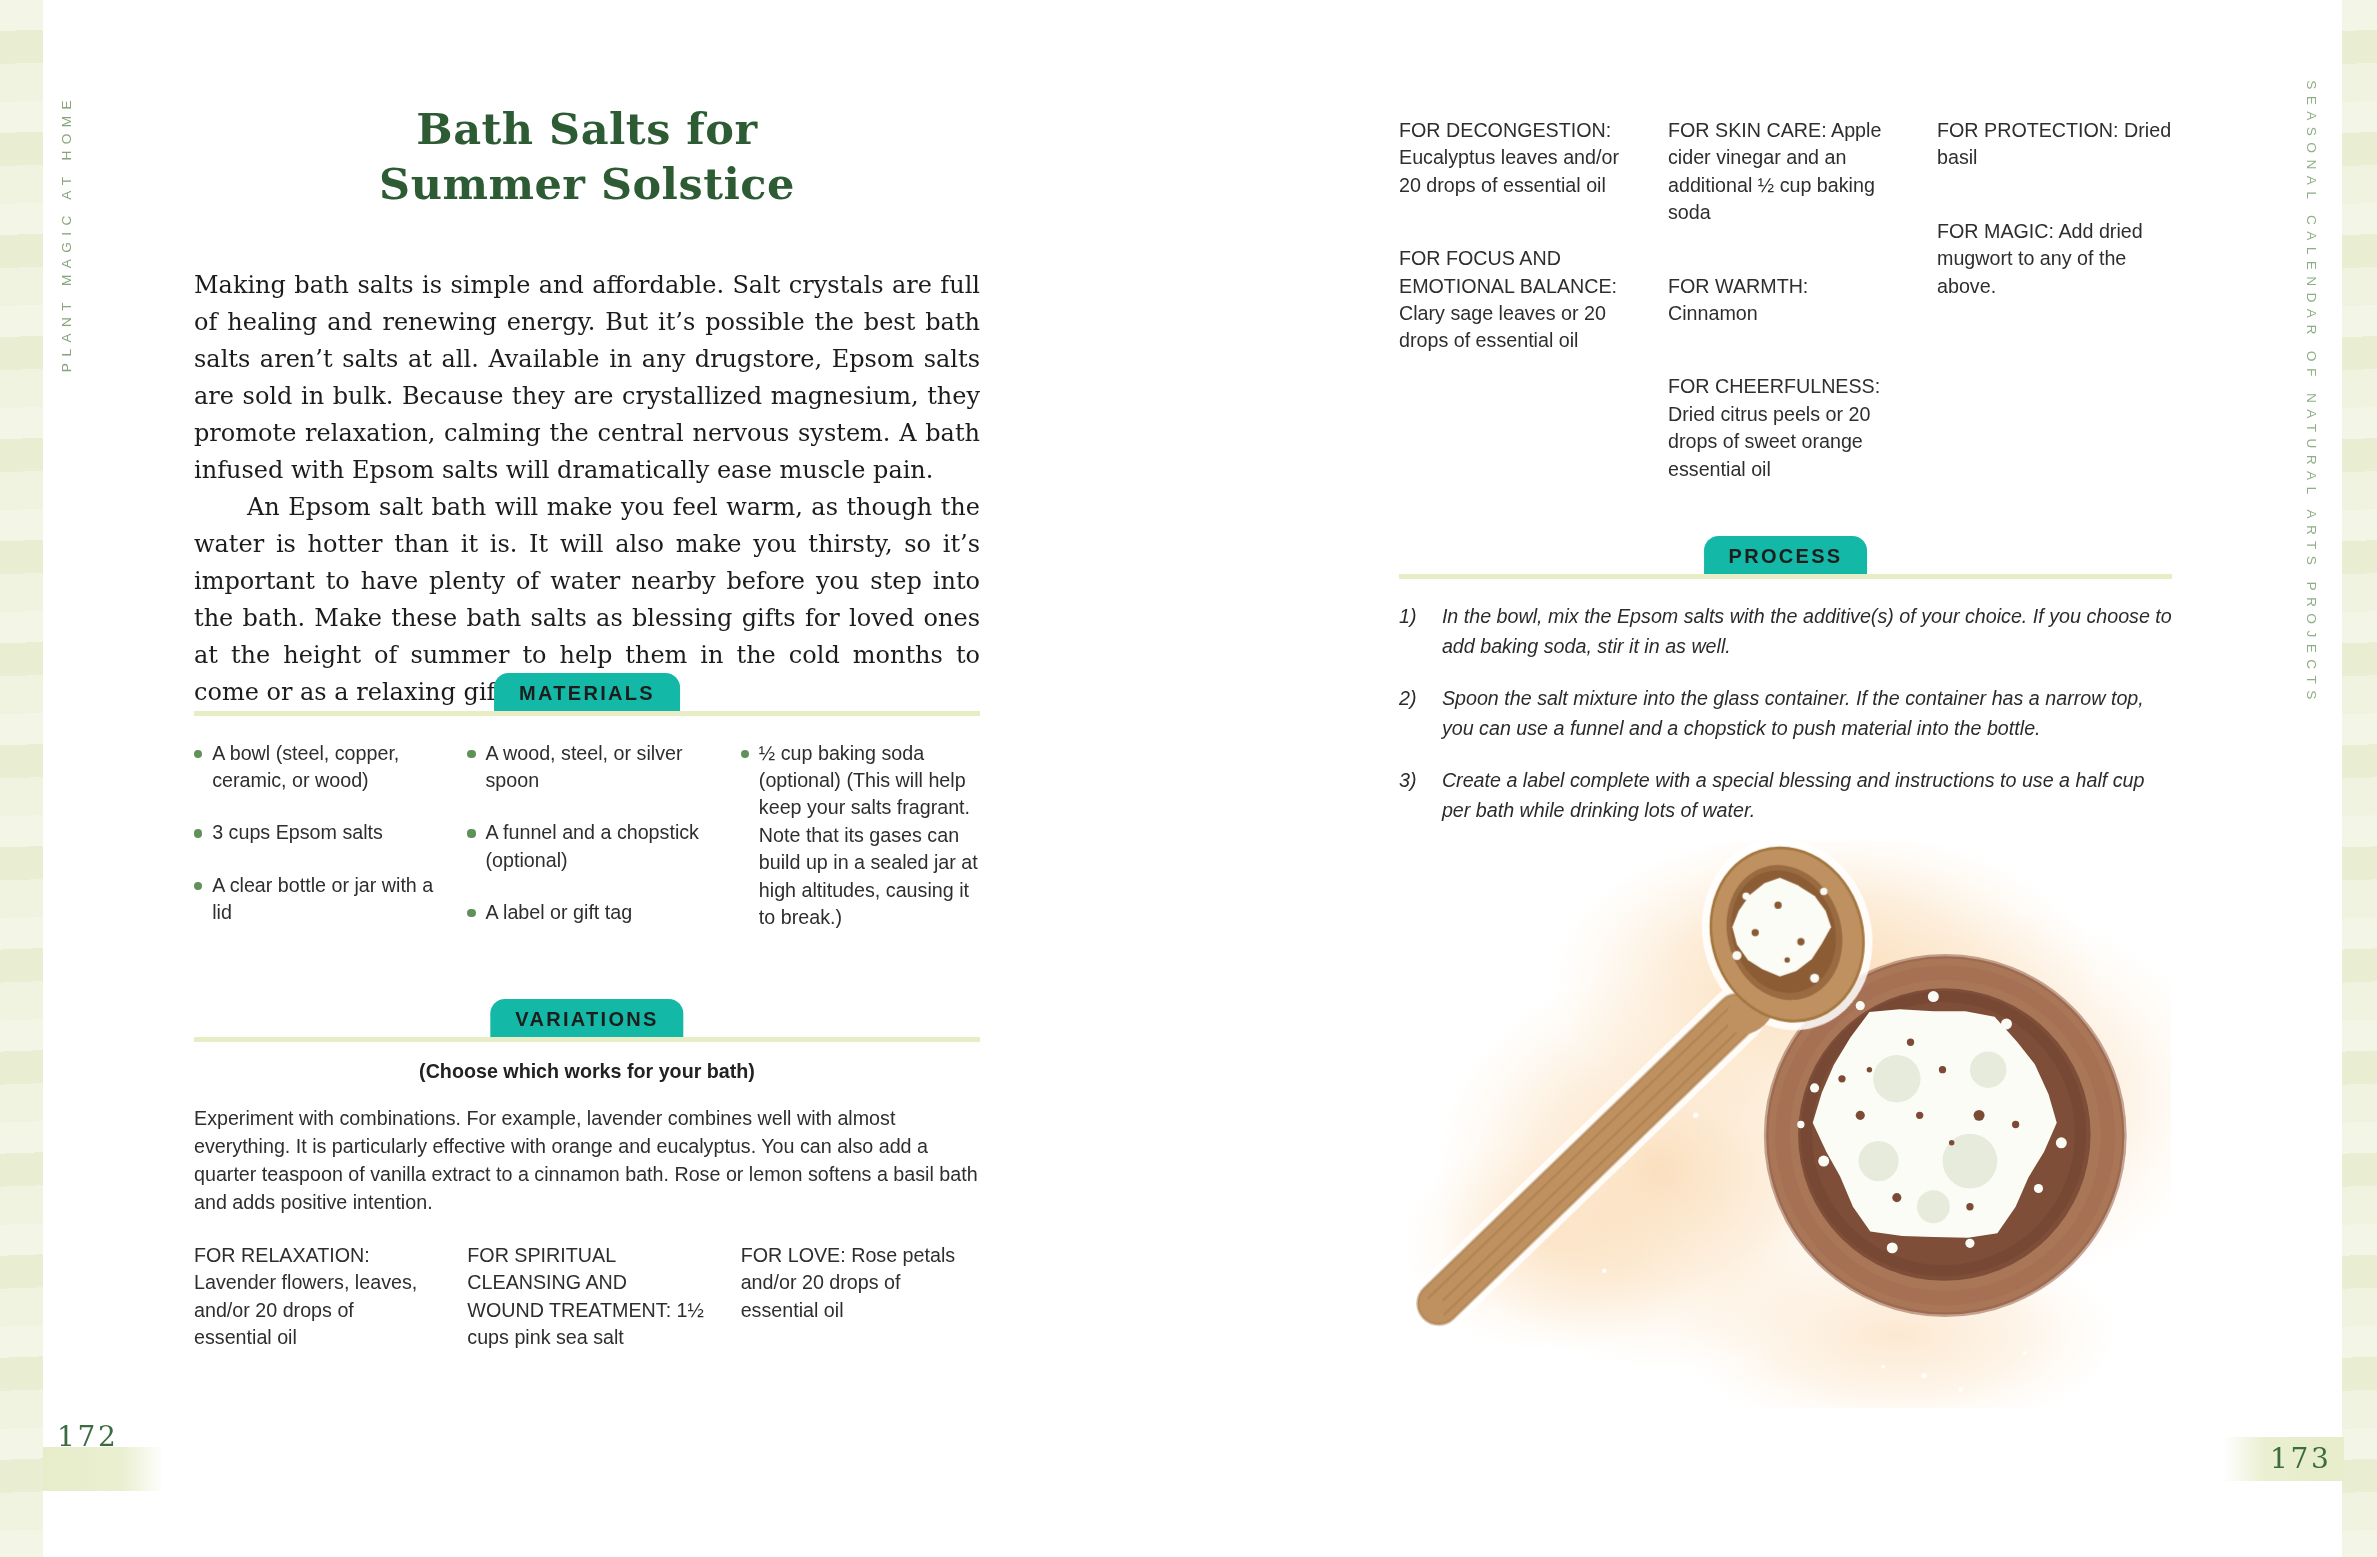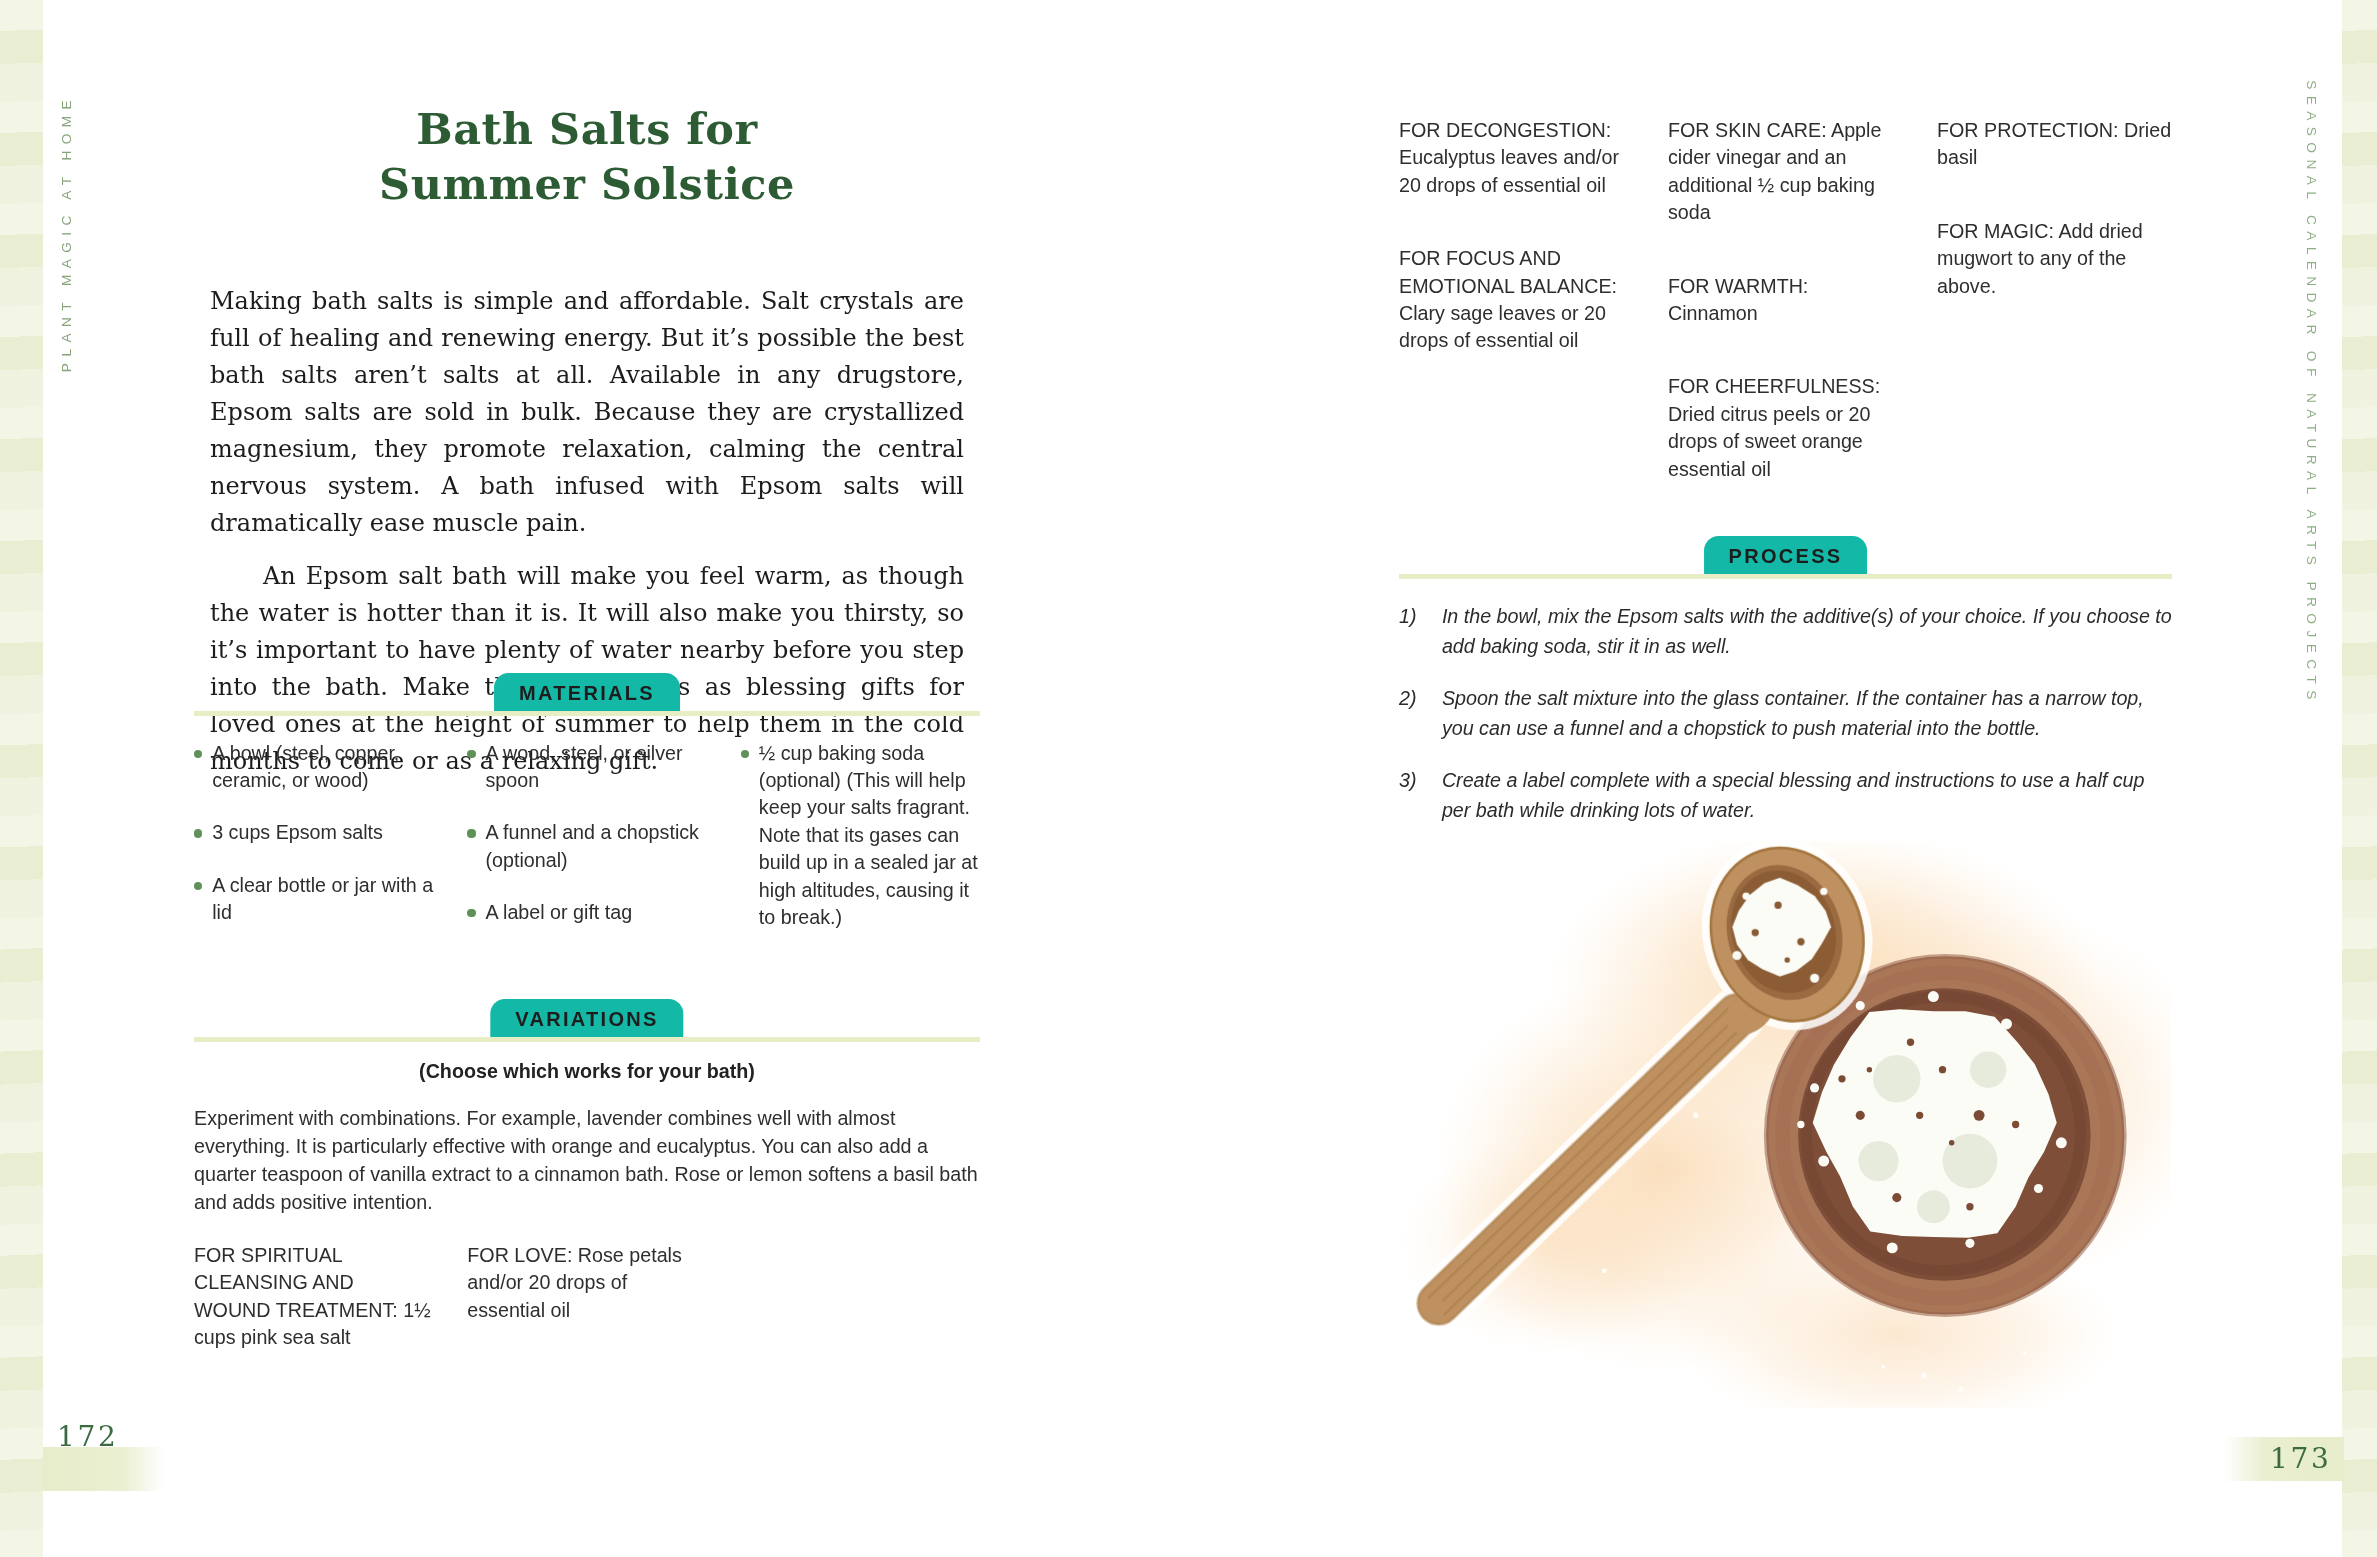--- a/index.html
+++ b/index.html
@@ -26,21 +26,21 @@
   .abs{position:absolute;}
 
   
   #page-title{top:102px;left:0;width:786px;text-align:center;
     font-family:"DejaVu Serif",serif;font-weight:700;font-size:43px;line-height:1.28;
     color:#2d5c34;letter-spacing:0.5px;}
 
   
   #intro{top:267px;left:0;width:786px;font-family:"DejaVu Serif",serif;
     font-size:24px;line-height:37px;color:#1c1c1c;text-align:justify;}
-  #intro p{margin:16px;}
+  #intro p{margin:0;}
   #intro p.indent{text-indent:53px;}
 
   
   .tabrow{position:relative;height:38px;}
   .tab{position:absolute;left:50%;bottom:0;transform:translateX(-50%);
     background:#14b8a6;border-radius:14.6px 14.6px 0 0;height:38px;line-height:41px;
     padding:0 25px;font-size:20px;font-weight:700;letter-spacing:2.3px;color:#1d1d1d;white-space:nowrap;}
   .rule{height:4.6px;background:#e9edc6;}
 
   #materials-section{top:673px;left:0;width:786px;}
@@ -149,20 +149,24 @@
   <div class="abs" id="variations-section">
     <div class="tabrow">
       <div class="tab">VARIATIONS</div>
     </div>
     <div class="rule"></div>
     <div class="subhead">(Choose which works for your bath)</div>
     <div class="var-body">Experiment with combinations. For example, lavender combines well with almost everything. It is particularly effective with orange and eucalyptus. You can also add a quarter teaspoon of vanilla extract to a cinnamon bath. Rose or lemon softens a basil bath and adds positive intention.</div>
   </div>
 
   <div class="abs grid3 sans" id="left-options">
+    <div class="opt-block">
+      <span>FOR RELAXATION:</span>
+      <span>Lavender flowers, leaves, and/or 20 drops of essential oil</span>
+    </div>
     <div class="opt-block">
       <span>FOR SPIRITUAL CLEANSING AND WOUND TREATMENT:</span>
       <span>1½ cups pink sea salt</span>
     </div>
     <div class="opt-block">
       <span>FOR LOVE:</span>
       <span>Rose petals and/or 20 drops of essential oil</span>
     </div>
   </div>
 </div>

